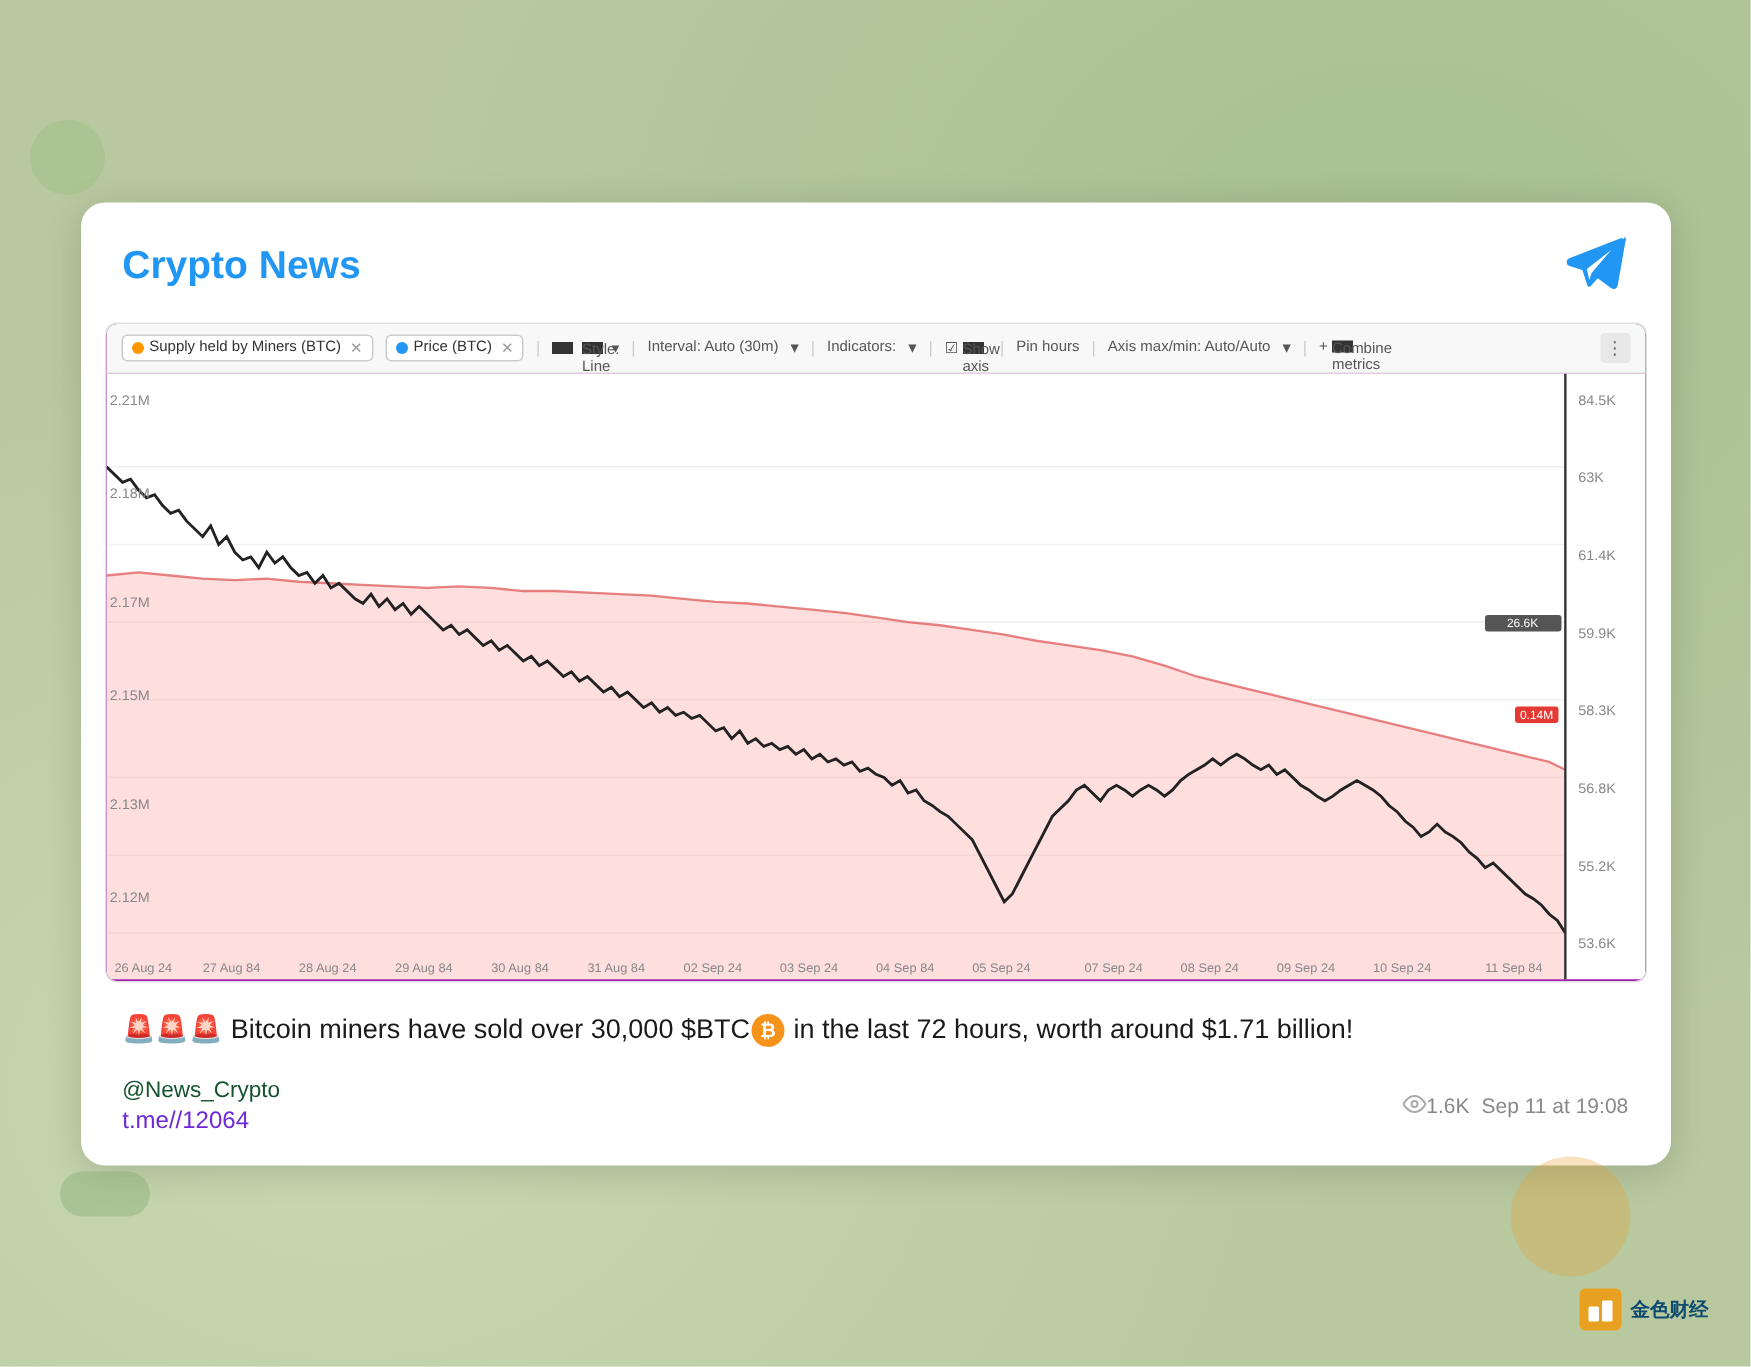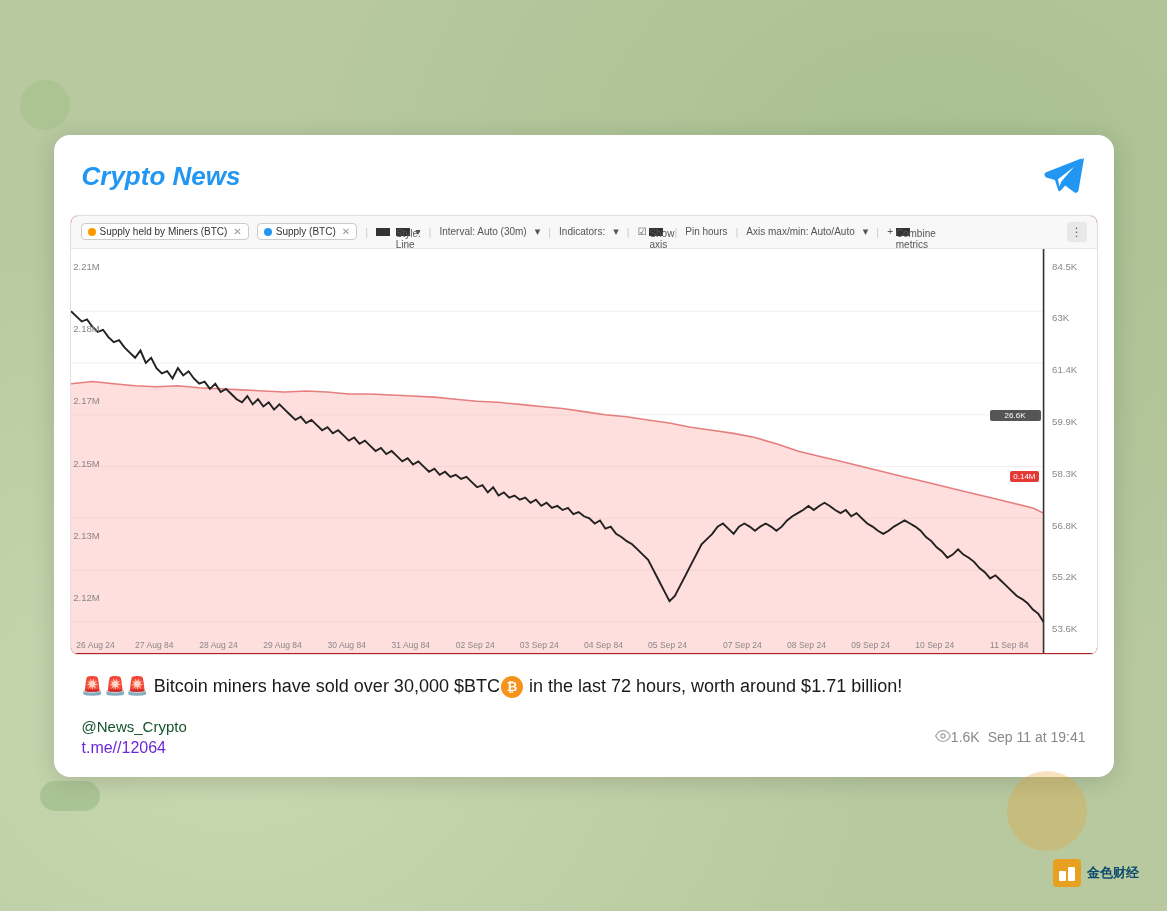--- a/index.html
+++ b/index.html
@@ -59,36 +59,35 @@
       display: flex;
       align-items: center;
       justify-content: space-between;
       padding: 20px 28px 16px 28px;
     }
 
     .channel-title {
       font-size: 26px;
       font-weight: 700;
       color: #2196F3;
-      font-style: italic;
     }
 
     .telegram-icon {
       width: 44px;
       height: 44px;
       color: #2196F3;
     }
 
     
     .chart-container {
       margin: 0 16px;
       border: 1px solid #e0e0e0;
       border-radius: 8px;
       overflow: hidden;
-      background: #b91c1c;
+      background: #a21caf;
       height: 440px;
       position: relative;
     }
 
     .chart-toolbar {
       display: flex;
       align-items: center;
       gap: 8px;
       padding: 6px 10px;
       background: #f8f8f8;
@@ -323,21 +322,21 @@
   <div class="chart-container">
 
     <div class="chart-toolbar">
       <div class="chart-tag">
         <span class="dot dot-orange"></span>
         <span>Supply held by Miners (BTC)</span>
         <span class="close-x">✕</span>
       </div>
       <div class="chart-tag">
         <span class="dot dot-blue"></span>
-        <span>Supply (BTC)</span>
+        <span>Price (BTC)</span>
         <span class="close-x">✕</span>
       </div>
       <span class="chart-sep">|</span>
       <span class="chart-toolbar-item">
         <span></span>
         <span>Style: Line</span> ▾
       </span>
       <span class="chart-sep">|</span>
       <span class="chart-toolbar-item">Interval: Auto (30m)</span> ▾
       <span class="chart-sep">|</span>
@@ -471,21 +470,21 @@
     <div class="footer-right">
       <div class="footer-views">
         <span class="eye-icon">
           <svg width="16" height="16" viewBox="0 0 24 24" fill="none" stroke="#aaa" stroke-width="2">
             <path d="M1 12s4-8 11-8 11 8 11 8-4 8-11 8-11-8-11-8z"></path>
             <circle cx="12" cy="12" r="3"></circle>
           </svg>
         </span>
         <span>1.6K</span>
       </div>
-      <span>Sep 11 at 19:41</span>
+      <span>Sep 11 at 19:08</span>
     </div>
   </div>
 
 </div>
 
 <div class="bottom-branding">
   <div class="branding-icon">
     <svg width="20" height="20" viewBox="0 0 20 20" fill="none">
       <rect x="2" y="8" width="7" height="10" fill="#fff" rx="1"></rect>
       <rect x="11" y="4" width="7" height="14" fill="#fff" rx="1"></rect>

